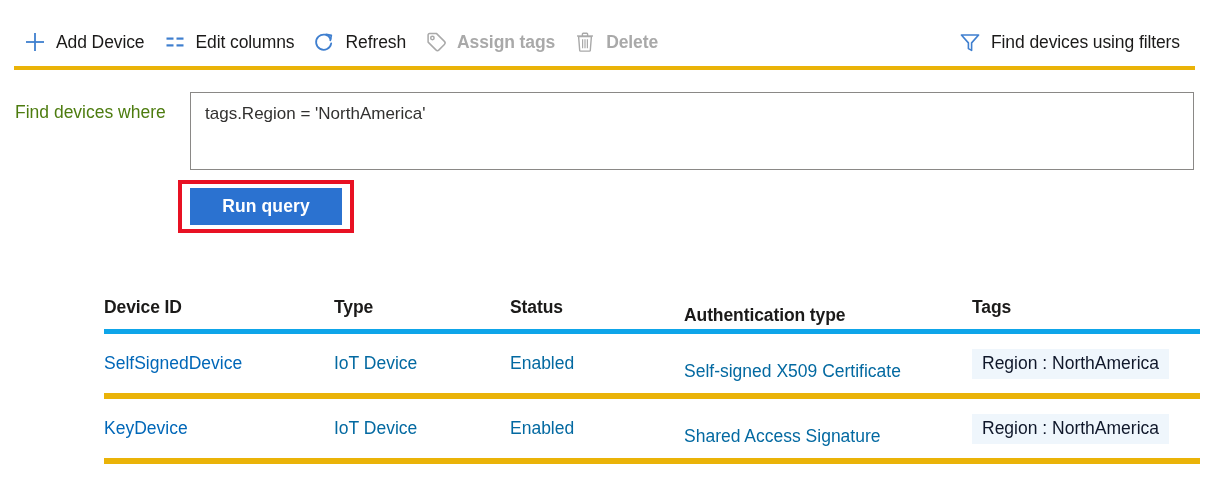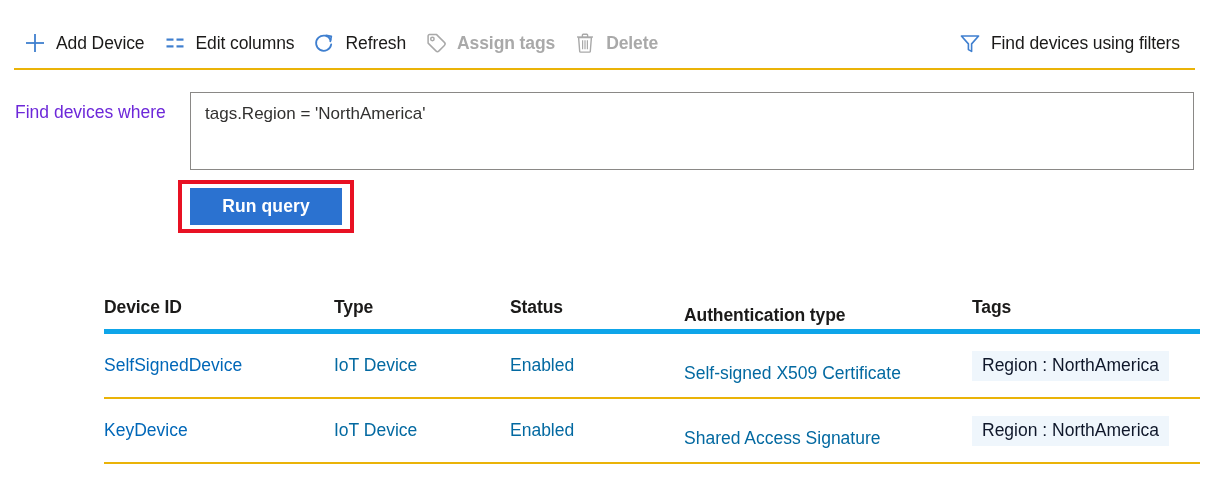--- a/index.html
+++ b/index.html
@@ -9,42 +9,42 @@
     background: #ffffff;
     font-family: "Liberation Sans", sans-serif;
     -webkit-font-smoothing: antialiased;
   }
   .page { position: relative; width: 1212px; height: 503px; overflow: hidden; background:#fff; }
 
   
   .toolbar {
     position: absolute; left: 14px; top: 18px; width: 1181px; height: 52px;
     display: flex; align-items: center;
-    border-bottom: 2px solid #eab308;
+    border-bottom: 4px solid #eab308;
   }
   .tb-btn {
     display: flex; align-items: center; gap: 9px;
     height: 40px; padding: 0 9px;
     cursor: pointer; white-space: nowrap;
     background: transparent; border: none;
     font-family: "Liberation Sans", sans-serif;
   }
   .tb-btn.disabled { cursor: default; font-weight: bold; }
   .tb-label {
     font-size: 17.5px; color: #1b1a19; letter-spacing: -0.1px;
   }
   .tb-btn.disabled .tb-label { color: #a9a9a9; }
   .tb-ico { display: flex; align-items: center; justify-content: center; flex: 0 0 auto; }
   .tb-spacer { flex: 1 1 auto; }
 
   
   .query-row { position: absolute; left: 0; top: 90px; width: 1212px; }
   .query-label {
     position: absolute; left: 15px; top: 12px;
-    font-size: 17.5px; color: #6d28d9; white-space: nowrap;
+    font-size: 17.5px; color: #4d7c0f; white-space: nowrap;
   }
   .query-box {
     position: absolute; left: 190px; top: 2px;
     width: 1004px; height: 78px;
     border: 1px solid #8a8886; background: #ffffff;
   }
   .query-text {
     position: absolute; left: 14px; top: 11px;
     font-size: 17px; color: #323130; white-space: pre;
   }
@@ -62,21 +62,21 @@
     color: #ffffff; font-size: 17.5px; font-weight: bold;
     font-family: "Liberation Sans", sans-serif;
     cursor: pointer; display: flex; align-items: center; justify-content: center;
     letter-spacing: 0.1px;
   }
 
   
   .table { position: absolute; left: 104px; top: 286px; width: 1096px; }
   .trow { position: relative; display: flex; align-items: center; }
   .thead { height: 48px; border-bottom: 5px solid #0ea5e9; }
-  .tbody-row { height: 65px; border-bottom: 2px solid #eab308; }
+  .tbody-row { height: 65px; border-bottom: 6px solid #eab308; }
   .c0 { width: 230px; }
   .c1 { width: 176px; }
   .c2 { width: 174px; }
   .c3 { width: 288px; margin-top: 16px; }
   .c4 { width: 228px; }
   .th {
     font-size: 17.5px; font-weight: bold; color: #1b1a19;
     letter-spacing: -0.1px; white-space: nowrap;
   }
   .td { font-size: 17.5px; color: #0369a1; white-space: nowrap; }

